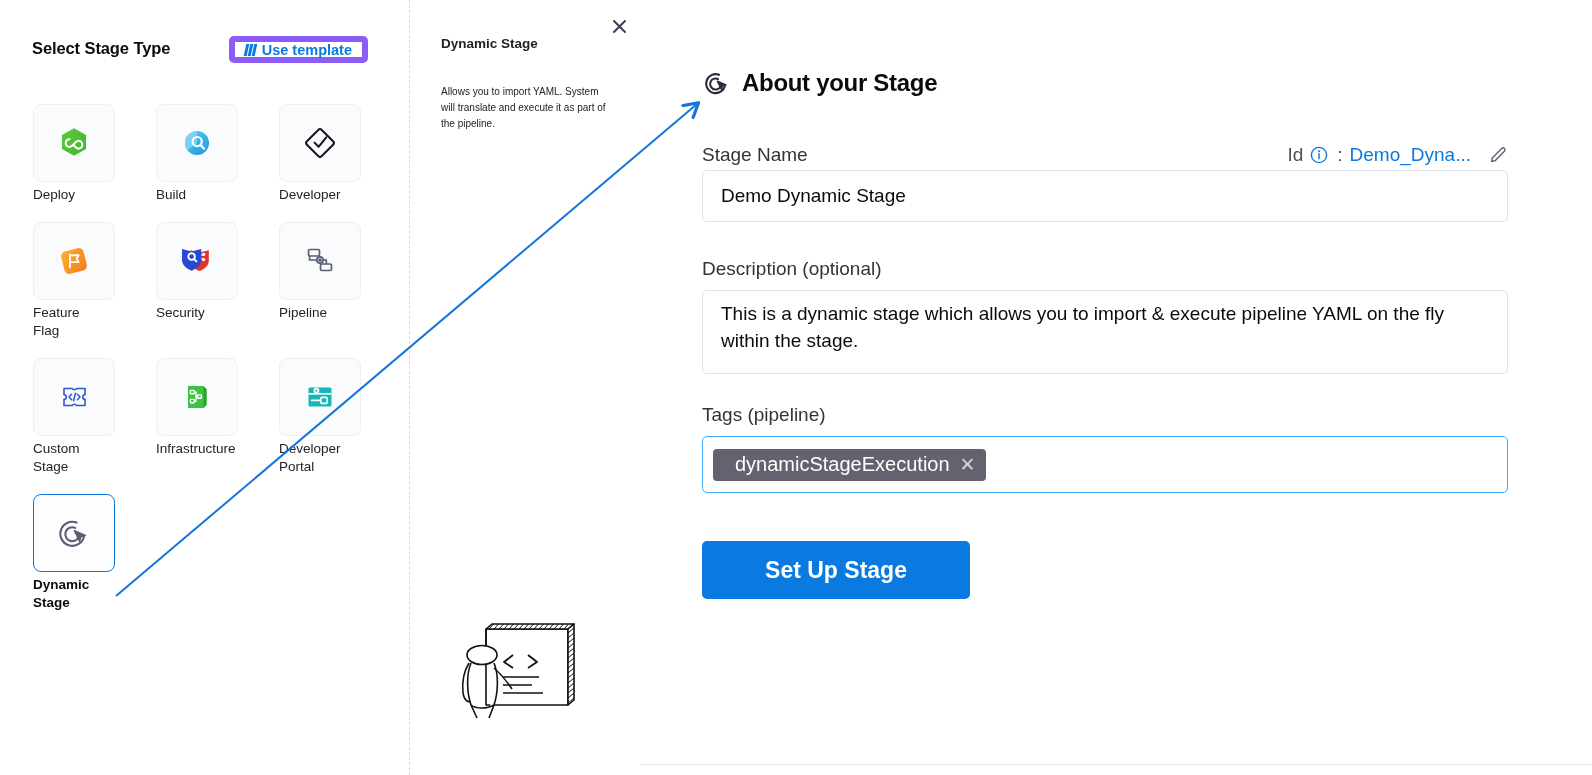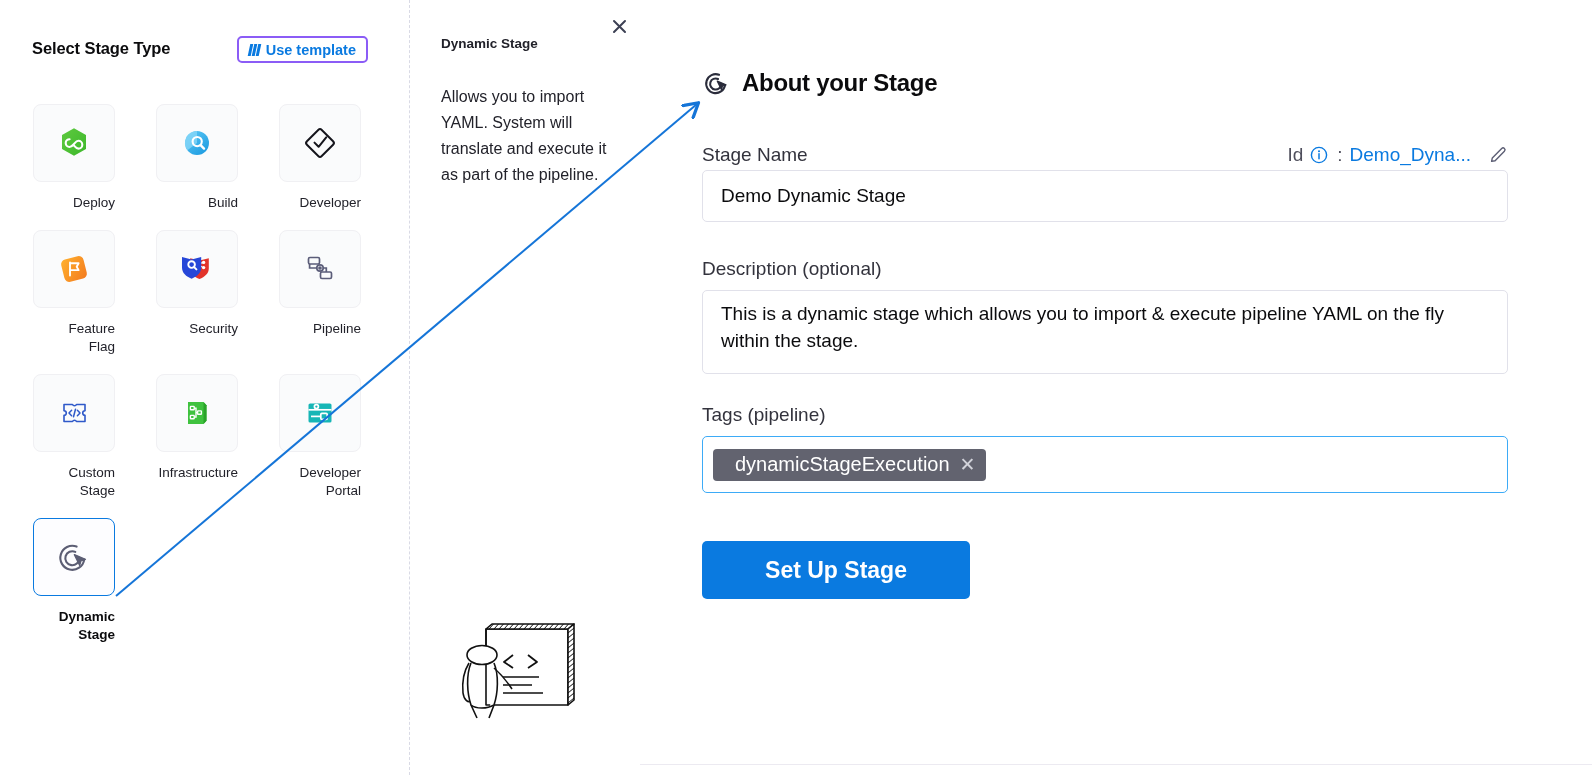--- a/index.html
+++ b/index.html
@@ -21,21 +21,21 @@
   #left-header {
     position: absolute; left: 32px; top: 36px; width: 346px; height: 30px;
   }
   #select-stage-title {
     position: absolute; left: 0; top: 3px;
     font-size: 16.5px; font-weight: bold; color: #0b0b0d; letter-spacing: -0.1px;
   }
   #use-template-btn {
     position: absolute; right: 10px; top: 0;
     height: 27px; padding: 0 10px;
-    border: 2px solid #8b5cf6; border-radius: 5px;
+    border: 6px solid #8b5cf6; border-radius: 5px;
     background: #fff; color: #0a7ae0;
     font-size: 14.5px; font-weight: bold;
     display: flex; align-items: center; gap: 6px;
     cursor: pointer; white-space: nowrap;
   }
   .tmpl-bars { display: inline-flex; align-items: flex-end; gap: 1.5px; height: 13px; }
   .tmpl-bars i { display: block; width: 2.5px; background: #0a7ae0; transform: skewX(-12deg); }
   .tmpl-bars i:nth-child(1){ height: 12px; }
   .tmpl-bars i:nth-child(2){ height: 12px; }
   .tmpl-bars i:nth-child(3){ height: 12px; }
@@ -55,22 +55,22 @@
     border: 1px solid #f0f0f3;
     border-radius: 8px;
     display: flex; align-items: center; justify-content: center;
     cursor: pointer;
   }
   .stage-card.selected {
     border: 1.5px solid #0a7ae0;
     background: #fdfdff;
   }
   .stage-label {
-    margin-top: 12px;
-    text-align: right;
+    margin-top: 4px;
+    text-align: left;
     font-size: 13.5px;
     color: #22222a;
     line-height: 1.33;
   }
   .stage-cell.selected .stage-label { font-weight: bold; color: #0b0b0d; }
   
   .stage-cell { margin-bottom: 18px; }
   .row2 { margin-top: 0; }
 
   
@@ -79,21 +79,21 @@
     position: absolute; left: 197px; top: 14px;
     width: 24px; height: 24px; cursor: pointer;
     display: flex; align-items: center; justify-content: center;
   }
   #mid-title {
     position: absolute; left: 31px; top: 36px;
     font-size: 13.5px; font-weight: bold; color: #22222a;
   }
   #mid-desc {
     position: absolute; left: 31px; top: 84px; width: 168px;
-    font-size: 16px; color: #22222a; line-height: 1.62;
+    font-size: 10px; color: #22222a; line-height: 1.62;
   }
   #mid-illus { position: absolute; left: 30px; top: 605px; }
 
   
   #right-panel { position: absolute; left: 640px; top: 0; width: 952px; height: 775px; }
   #about-row {
     position: absolute; left: 62px; top: 68px;
     display: flex; align-items: center; gap: 10px;
   }
   #about-title {

